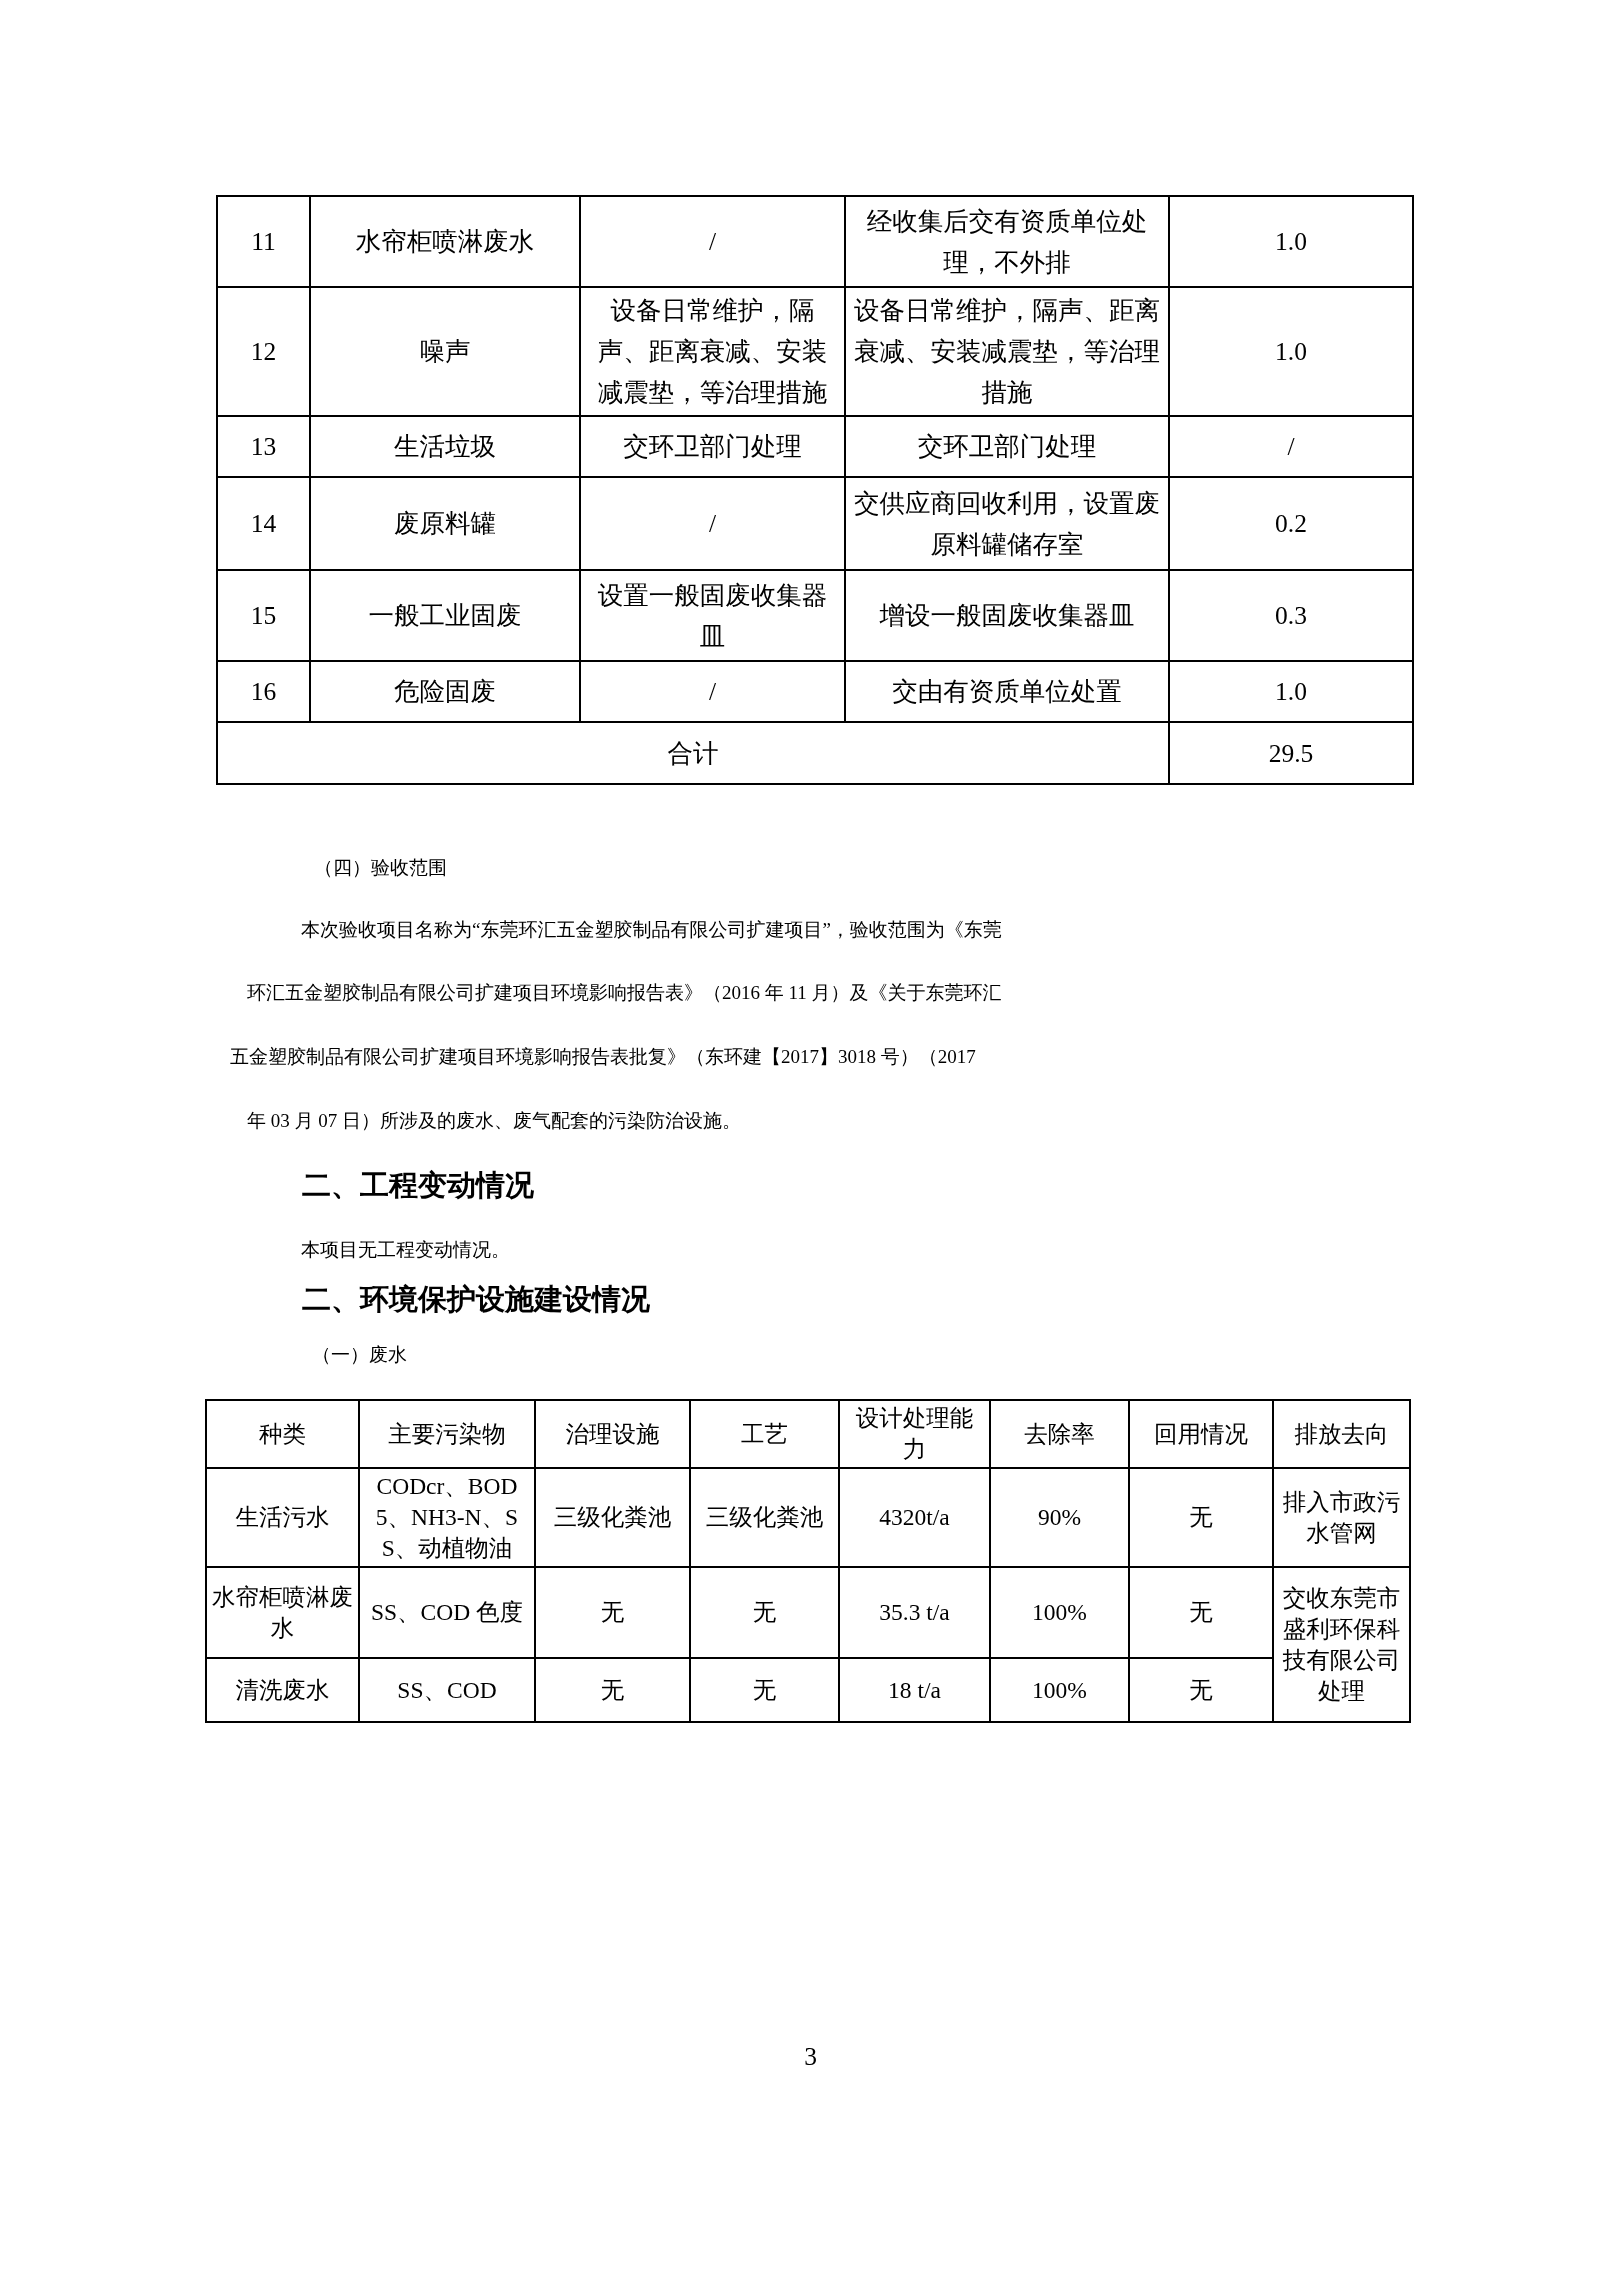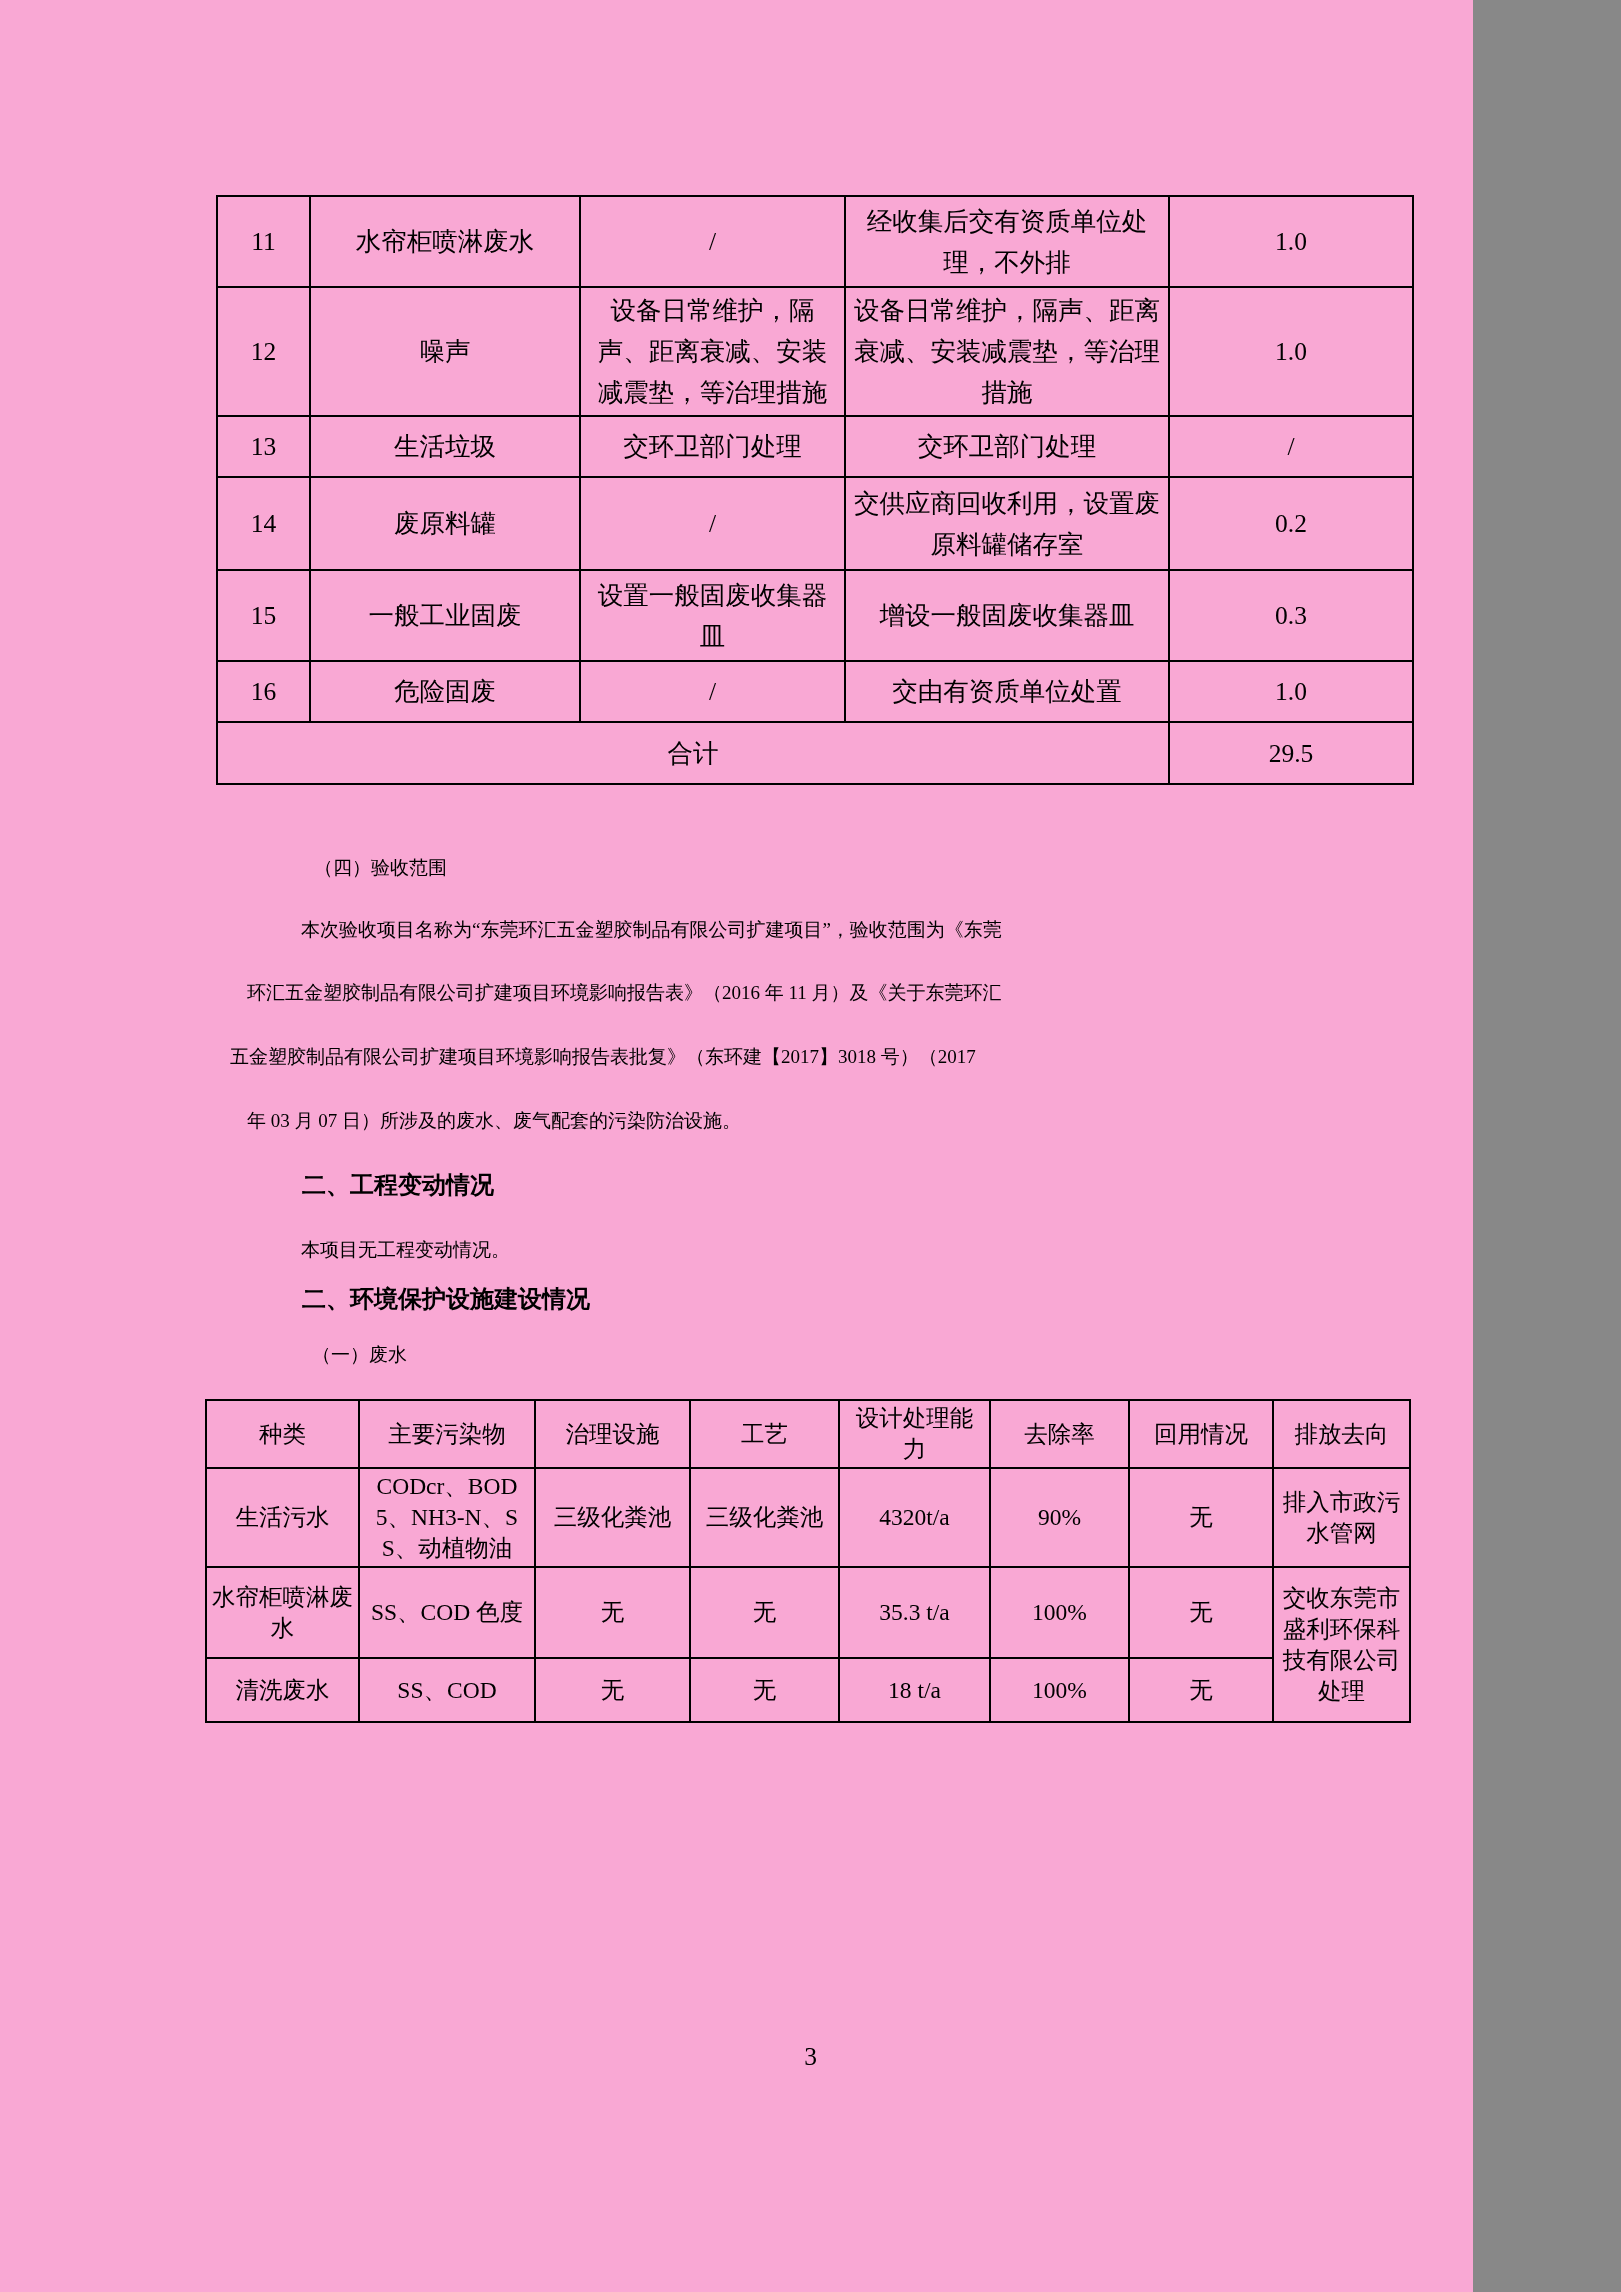--- a/index.html
+++ b/index.html
@@ -1,26 +1,26 @@
 <!DOCTYPE html>
 <html><head>
 <meta charset="utf-8">
 <style>
   html,body{margin:0;padding:0;background:#888;}
   #page{
     position:relative;
-    width:1473px;height:2293px;
-    background:#f9a8d4;
+    width:1621px;height:2293px;
+    background:#ffffff;
     color:#000;
     font-family:"Liberation Serif","DejaVu Serif",serif;
     overflow:hidden;
   }
   
   .tline{position:absolute;white-space:nowrap;font-size:19px;line-height:31px;}
-  .tline.bold{font-weight:bold;font-size:24px;}
+  .tline.bold{font-weight:bold;font-size:29px;}
   
   table.doc{
     position:absolute;
     border-collapse:collapse;
     table-layout:fixed;
   }
   table.doc td,table.doc th{
     border:2px solid #000;
     text-align:center;
     vertical-align:middle;

